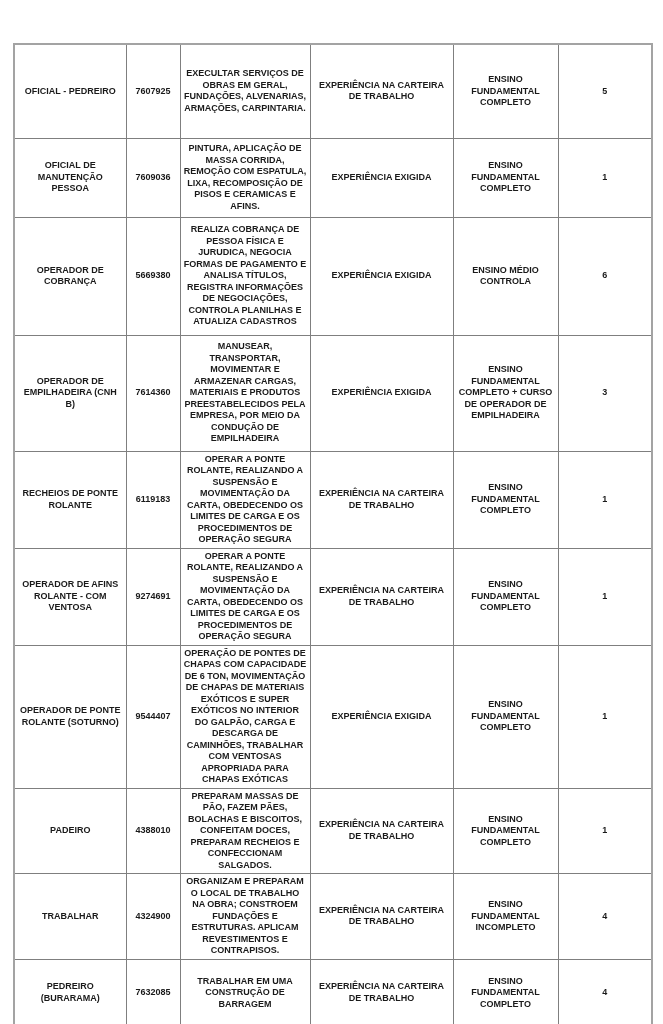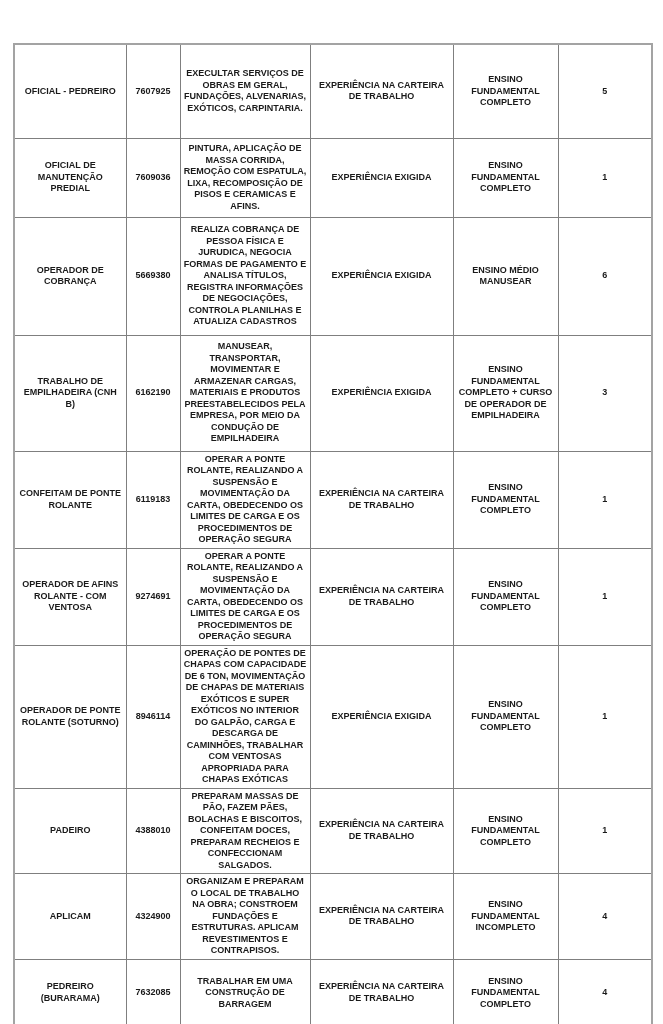--- a/index.html
+++ b/index.html
@@ -48,83 +48,83 @@
       <col style="width:54px">
       <col style="width:130px">
       <col style="width:143px">
       <col style="width:105px">
       <col style="width:94px">
     </colgroup>
     <tbody id="jobs-table-body">
         <tr style="height: 94px;">
           <td>OFICIAL - PEDREIRO</td>
           <td>7607925</td>
-          <td>EXECULTAR SERVIÇOS DE OBRAS EM GERAL, FUNDAÇÕES, ALVENARIAS, EXÓTICOS, CARPINTARIA.</td>
+          <td>EXECULTAR SERVIÇOS DE OBRAS EM GERAL, FUNDAÇÕES, ALVENARIAS, ARMAÇÕES, CARPINTARIA.</td>
           <td>EXPERIÊNCIA NA CARTEIRA DE TRABALHO</td>
           <td>ENSINO FUNDAMENTAL COMPLETO</td>
           <td>5</td>
         </tr>
         <tr style="height: 79px;">
-          <td>OFICIAL DE MANUTENÇÃO PREDIAL</td>
+          <td>OFICIAL DE MANUTENÇÃO PESSOA</td>
           <td>7609036</td>
           <td>PINTURA, APLICAÇÃO DE MASSA CORRIDA, REMOÇÃO COM ESPATULA, LIXA, RECOMPOSIÇÃO DE PISOS E CERAMICAS E AFINS.</td>
           <td>EXPERIÊNCIA EXIGIDA</td>
           <td>ENSINO FUNDAMENTAL COMPLETO</td>
           <td>1</td>
         </tr>
         <tr style="height: 118px;">
           <td>OPERADOR DE COBRANÇA</td>
           <td>5669380</td>
           <td>REALIZA COBRANÇA DE PESSOA FÍSICA E JURUDICA, NEGOCIA FORMAS DE PAGAMENTO E ANALISA TÍTULOS, REGISTRA INFORMAÇÕES DE NEGOCIAÇÕES, CONTROLA PLANILHAS E ATUALIZA CADASTROS</td>
           <td>EXPERIÊNCIA EXIGIDA</td>
-          <td>ENSINO MÉDIO MANUSEAR</td>
+          <td>ENSINO MÉDIO CONTROLA</td>
           <td>6</td>
         </tr>
         <tr style="height: 116px;">
-          <td>TRABALHO DE EMPILHADEIRA (CNH B)</td>
-          <td>6162190</td>
+          <td>OPERADOR DE EMPILHADEIRA (CNH B)</td>
+          <td>7614360</td>
           <td>MANUSEAR, TRANSPORTAR, MOVIMENTAR E ARMAZENAR CARGAS, MATERIAIS E PRODUTOS PREESTABELECIDOS PELA EMPRESA, POR MEIO DA CONDUÇÃO DE EMPILHADEIRA</td>
           <td>EXPERIÊNCIA EXIGIDA</td>
           <td>ENSINO FUNDAMENTAL COMPLETO + CURSO DE OPERADOR DE EMPILHADEIRA</td>
           <td>3</td>
         </tr>
         <tr style="height: 90px;">
-          <td>CONFEITAM DE PONTE ROLANTE</td>
+          <td>RECHEIOS DE PONTE ROLANTE</td>
           <td>6119183</td>
           <td>OPERAR A PONTE ROLANTE, REALIZANDO A SUSPENSÃO E MOVIMENTAÇÃO DA CARTA, OBEDECENDO OS LIMITES DE CARGA E OS PROCEDIMENTOS DE OPERAÇÃO SEGURA</td>
           <td>EXPERIÊNCIA NA CARTEIRA DE TRABALHO</td>
           <td>ENSINO FUNDAMENTAL COMPLETO</td>
           <td>1</td>
         </tr>
         <tr style="height: 85px;">
           <td>OPERADOR DE AFINS ROLANTE - COM VENTOSA</td>
           <td>9274691</td>
           <td>OPERAR A PONTE ROLANTE, REALIZANDO A SUSPENSÃO E MOVIMENTAÇÃO DA CARTA, OBEDECENDO OS LIMITES DE CARGA E OS PROCEDIMENTOS DE OPERAÇÃO SEGURA</td>
           <td>EXPERIÊNCIA NA CARTEIRA DE TRABALHO</td>
           <td>ENSINO FUNDAMENTAL COMPLETO</td>
           <td>1</td>
         </tr>
         <tr style="height: 130px;">
           <td>OPERADOR DE PONTE ROLANTE (SOTURNO)</td>
-          <td>8946114</td>
+          <td>9544407</td>
           <td>OPERAÇÃO DE PONTES DE CHAPAS COM CAPACIDADE DE 6 TON, MOVIMENTAÇÃO DE CHAPAS DE MATERIAIS EXÓTICOS E SUPER EXÓTICOS NO INTERIOR DO GALPÃO, CARGA E DESCARGA DE CAMINHÕES, TRABALHAR COM VENTOSAS APROPRIADA PARA CHAPAS EXÓTICAS</td>
           <td>EXPERIÊNCIA EXIGIDA</td>
           <td>ENSINO FUNDAMENTAL COMPLETO</td>
           <td>1</td>
         </tr>
         <tr style="height: 76px;">
           <td>PADEIRO</td>
           <td>4388010</td>
           <td>PREPARAM MASSAS DE PÃO, FAZEM PÃES, BOLACHAS E BISCOITOS, CONFEITAM DOCES, PREPARAM RECHEIOS E CONFECCIONAM SALGADOS.</td>
           <td>EXPERIÊNCIA NA CARTEIRA DE TRABALHO</td>
           <td>ENSINO FUNDAMENTAL COMPLETO</td>
           <td>1</td>
         </tr>
         <tr style="height: 80px;">
-          <td>APLICAM</td>
+          <td>TRABALHAR</td>
           <td>4324900</td>
           <td>ORGANIZAM E PREPARAM O LOCAL DE TRABALHO NA OBRA; CONSTROEM FUNDAÇÕES E ESTRUTURAS. APLICAM REVESTIMENTOS E CONTRAPISOS.</td>
           <td>EXPERIÊNCIA NA CARTEIRA DE TRABALHO</td>
           <td>ENSINO FUNDAMENTAL INCOMPLETO</td>
           <td>4</td>
         </tr>
         <tr style="height: 68px;">
           <td>PEDREIRO (BURARAMA)</td>
           <td>7632085</td>
           <td>TRABALHAR EM UMA CONSTRUÇÃO DE BARRAGEM</td>

